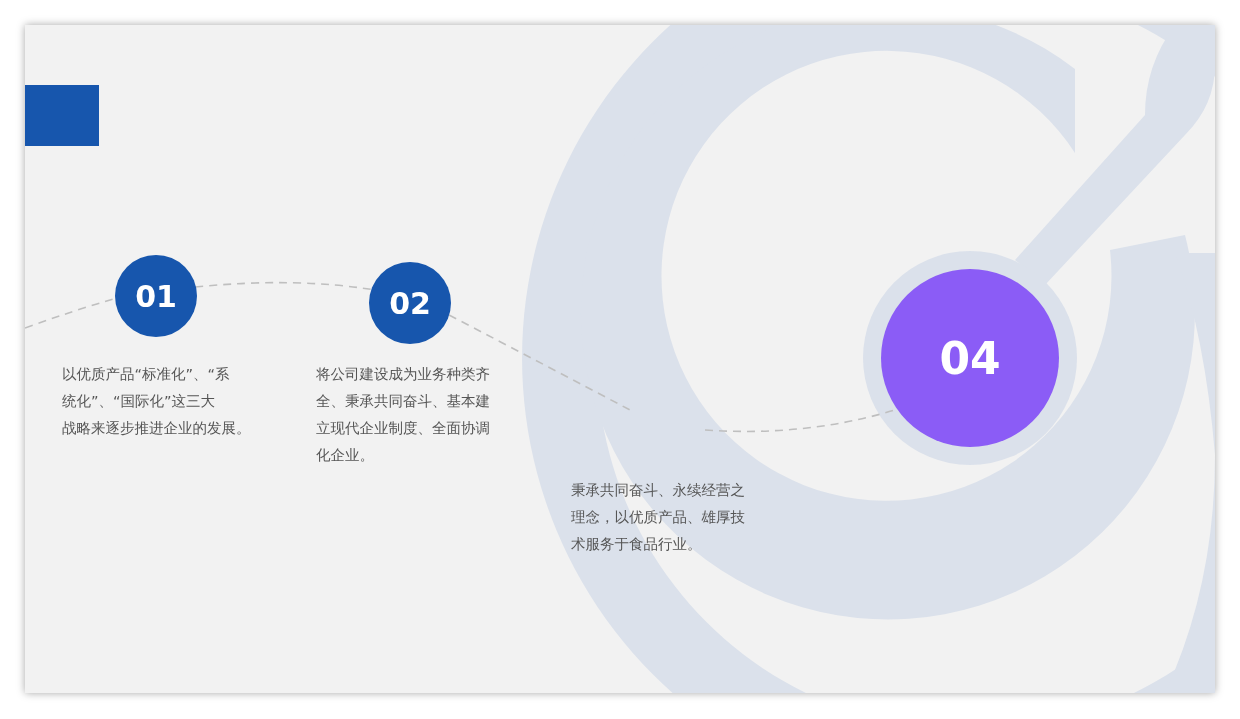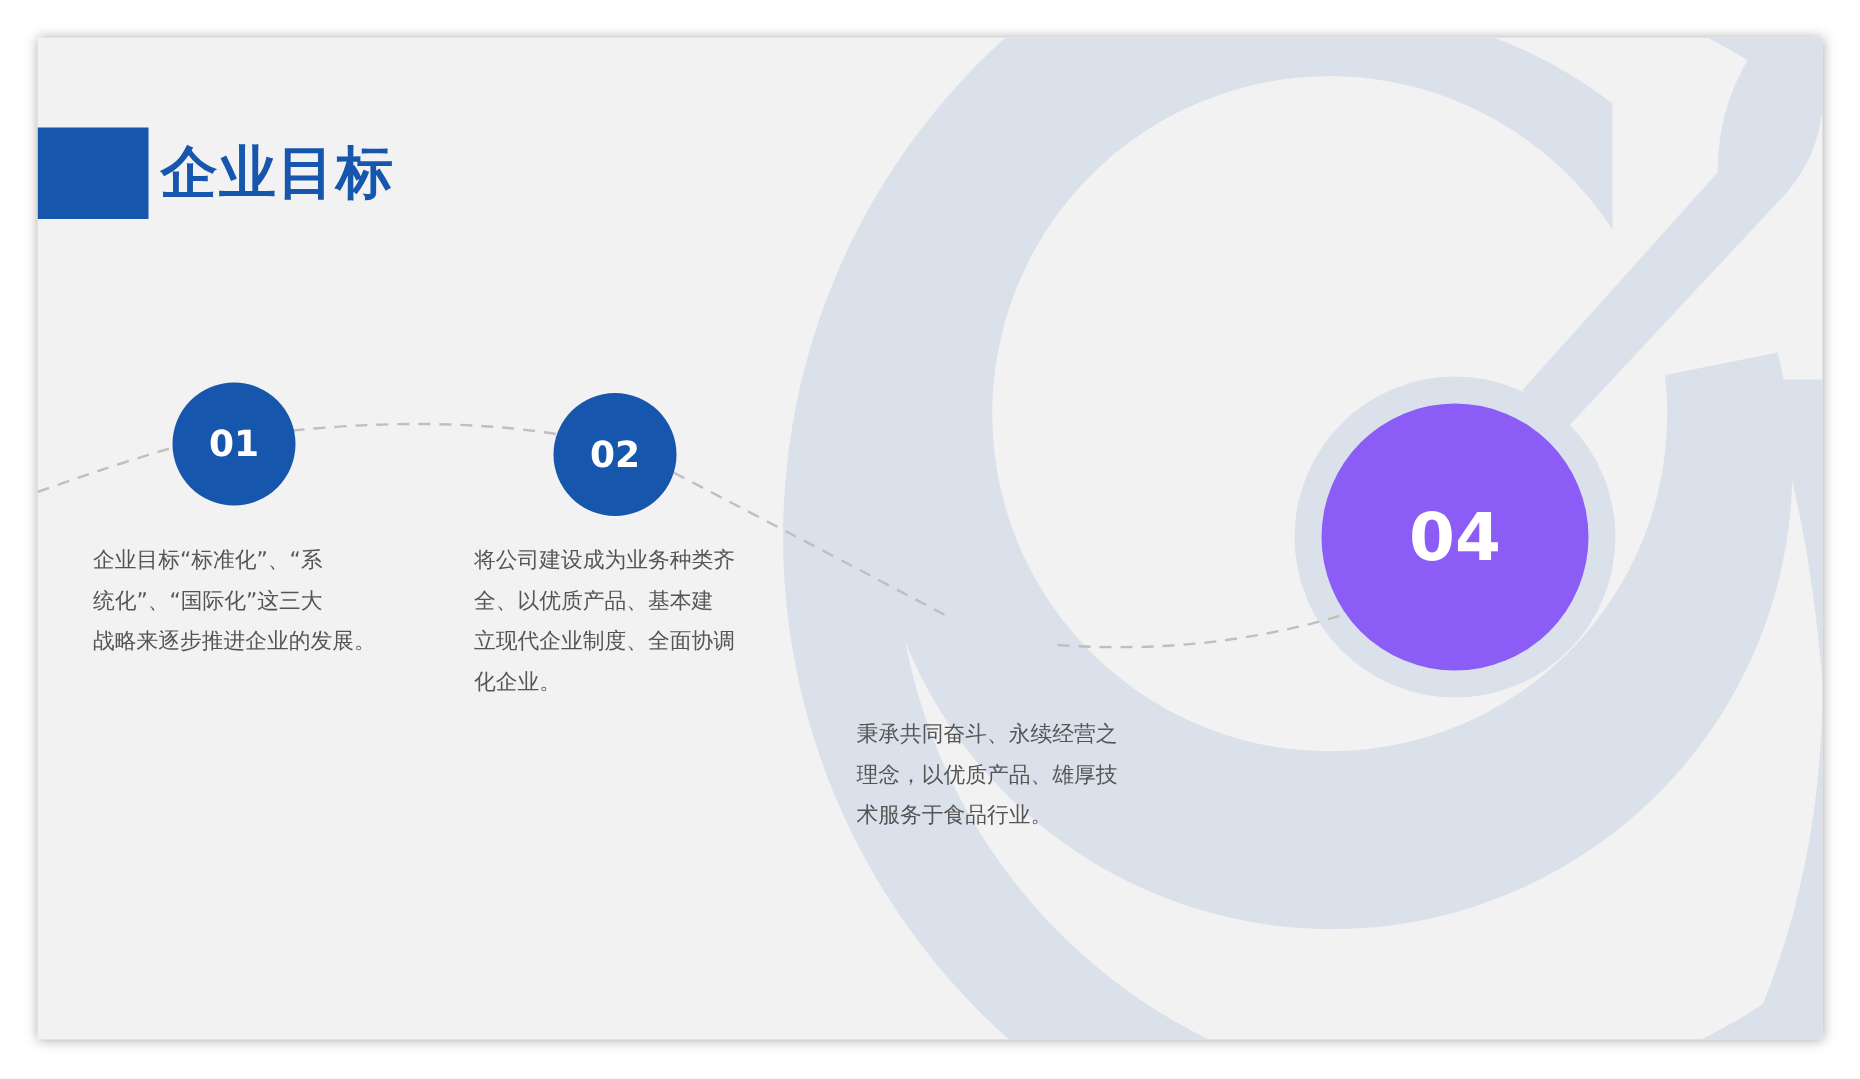--- a/index.html
+++ b/index.html
@@ -6,21 +6,21 @@
   body { width:1240px; height:719px; background:#ffffff; position:relative; overflow:hidden;
          font-family:"DejaVu Sans","Liberation Sans",sans-serif; }
   .slide { position:absolute; left:25px; top:25px; width:1190px; height:668px; background:#f2f2f2;
            box-shadow:0 0 8px rgba(0,0,0,0.35); overflow:hidden; }
   .bg-svg { position:absolute; left:0; top:0; }
   .title-block { position:absolute; left:0; top:60px; width:74px; height:61px; background:#1756ad; }
   .title { position:absolute; left:82px; top:64px; font-size:38px; font-weight:bold; color:#1756ad;
            letter-spacing:1px; line-height:52px; }
   .node { position:absolute; border-radius:50%; color:#fff; font-weight:bold; display:flex;
           align-items:center; justify-content:center; }
-  .node.blue { background:#1756ad; width:82px; height:82px; font-size:24px; }
+  .node.blue { background:#1756ad; width:82px; height:82px; font-size:30px; }
   .node.orange { background:#8b5cf6; width:178px; height:178px; font-size:44px; }
   .desc { position:absolute; font-size:14.5px; line-height:27px; color:#555555; }
 </style>
 </head>
 <body>
 
 <div class="slide">
 
   <svg class="bg-svg" width="1190" height="668" viewBox="0 0 1190 668">
     <defs>
@@ -37,37 +37,36 @@
       <path d="M1020,260 L1160,110 Q1190,80 1190,40 L1190,0 L1150,0 Q1120,40 1120,90 L990,235 Z"></path>
 
       <path d="M1150,228 L1190,228 L1190,668 L1140,668 Q1190,560 1190,430 Q1180,310 1150,228 Z"></path>
 
       <circle cx="945" cy="333" r="107"></circle>
     </g>
     <path fill="none" stroke="#bfbfbf" stroke-width="1.6" stroke-dasharray="8,6" d="M0,303 Q50,285 95,272 M170,262 Q270,252 350,265 M424,290 Q520,340 605,385 M680,405 Q780,412 870,385"></path>
   </svg>
 
   <div class="title-block"></div>
-  <div class="title">企业目标</div>
 
   <div class="node blue" style="left:90px; top:230px;">
     <span>01</span>
   </div>
   <div class="desc" style="left:37px; top:336px; width:200px;">
-    <div>企业目标“标准化”、“系</div>
+    <div>以优质产品“标准化”、“系</div>
     <div>统化”、“国际化”这三大</div>
     <div>战略来逐步推进企业的发展。</div>
   </div>
 
   <div class="node blue" style="left:344px; top:237px;text-align:center;">
     <span>02</span>
   </div>
   <div class="desc" style="left:291px; top:336px; width:190px;">
     <div>将公司建设成为业务种类齐</div>
-    <div>全、以优质产品、基本建</div>
+    <div>全、秉承共同奋斗、基本建</div>
     <div>立现代企业制度、全面协调</div>
     <div>化企业。</div>
   </div>
 
   <div class="desc" style="left:546px; top:452px; width:190px;">
     <div>秉承共同奋斗、永续经营之</div>
     <div>理念，以优质产品、雄厚技</div>
     <div>术服务于食品行业。</div>
   </div>
 

